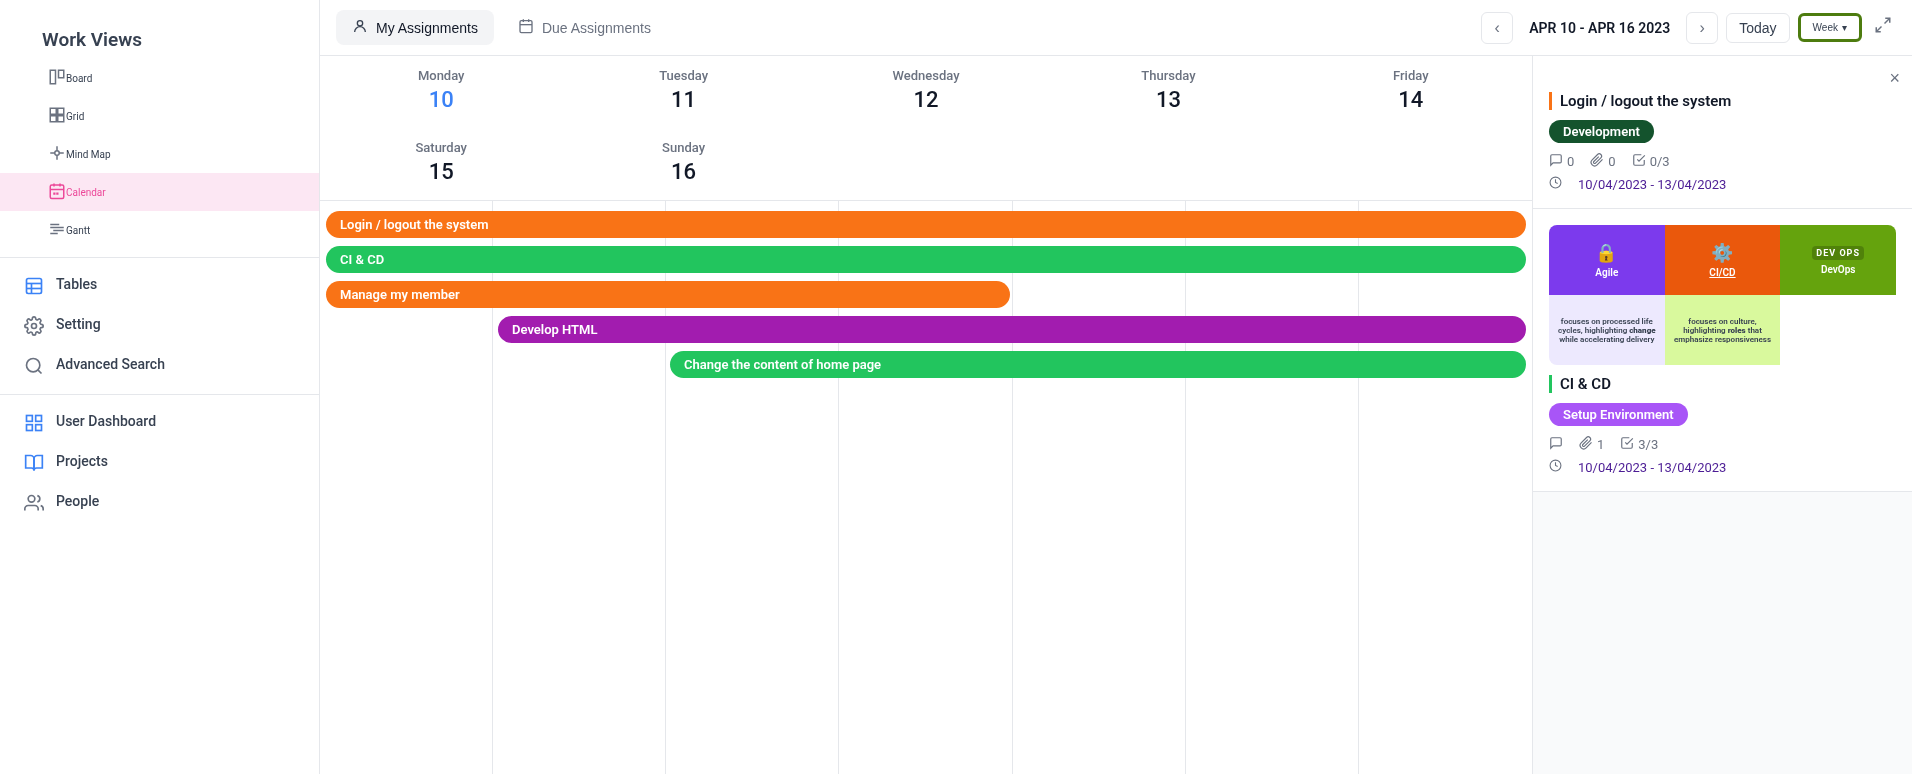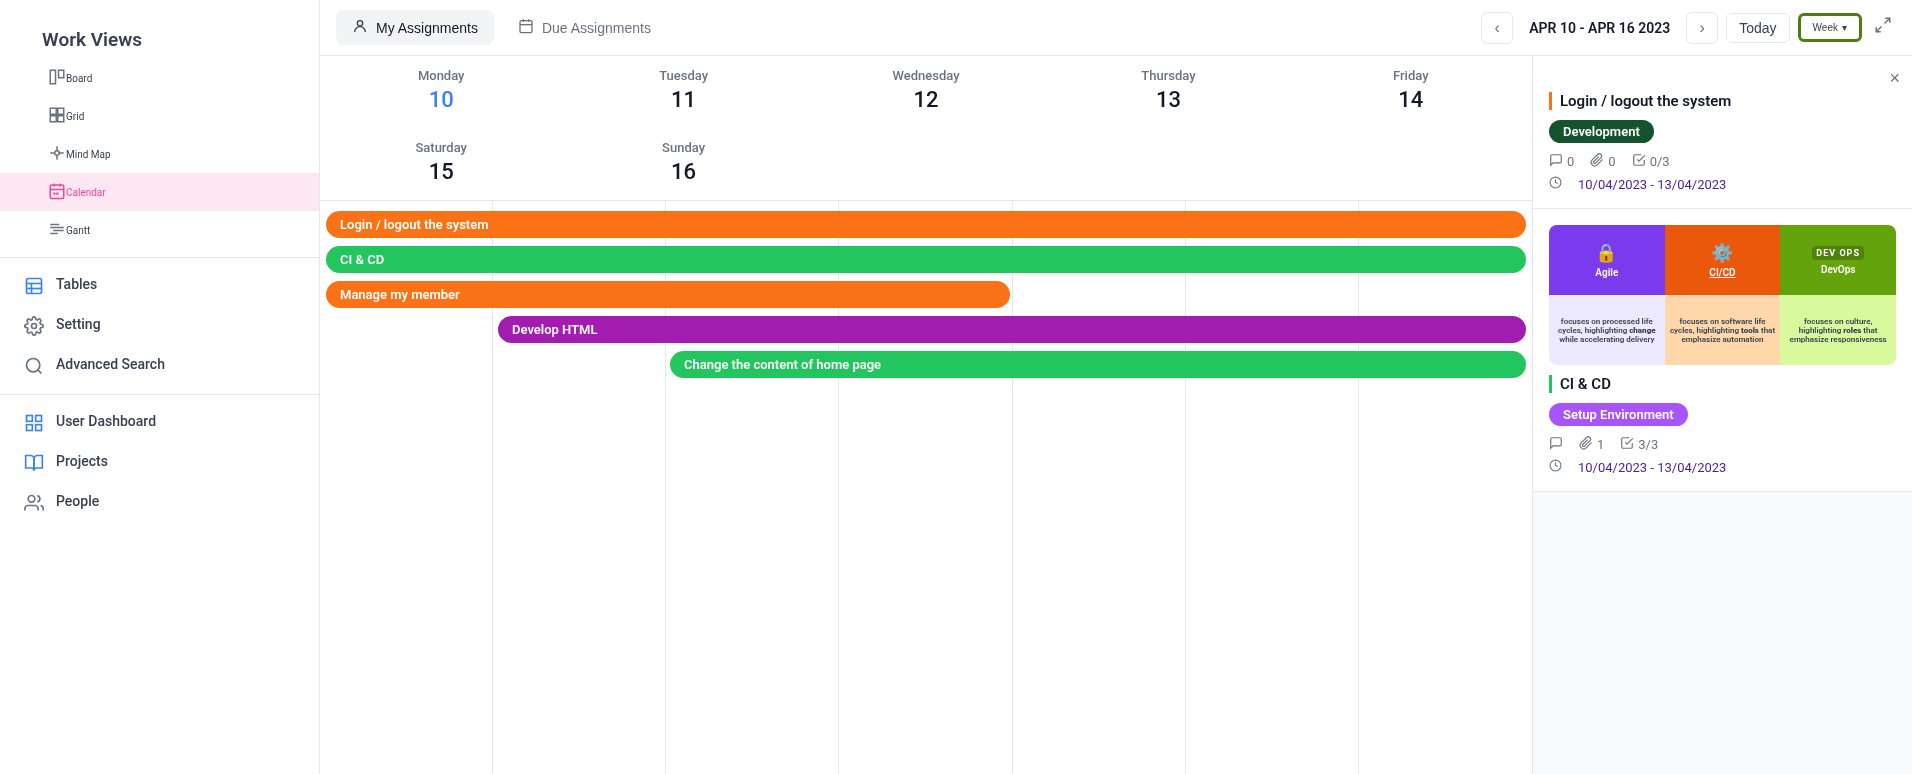--- a/index.html
+++ b/index.html
@@ -641,23 +641,20 @@
             <span style="font-size: 18px;">⚙️</span>
             <span style="font-size: 10px; font-weight: 600; color: #fff; margin-top: 2px; text-decoration: underline;">CI/CD</span>
           </div>
           <div class="cicd-cell cicd-cell-green">
             <span style="font-size: 9px; font-weight: 700; color: #fff; background: rgba(0,0,0,0.2); padding: 2px 4px; border-radius: 4px; letter-spacing: 1px;">DEV OPS</span>
             <span style="font-size: 10px; font-weight: 600; color: #fff; margin-top: 2px;">DevOps</span>
           </div>
           <div class="cicd-cell" style="background: #ede9fe; color: #374151;">
             <span class="cicd-cell-text" style="color: #374151; font-size: 8px;">focuses on processed life cycles, highlighting <strong>change</strong> while accelerating delivery</span>
           </div>
-          <div class="cicd-cell" style="background: #fed7aa; color: #374151;">
-            <span class="cicd-cell-text" style="color: #374151; font-size: 8px;">focuses on software life cycles, highlighting <strong>tools</strong> that emphasize automation</span>
-          </div>
           <div class="cicd-cell" style="background: #d9f99d; color: #374151;">
             <span class="cicd-cell-text" style="color: #374151; font-size: 8px;">focuses on culture, highlighting <strong>roles</strong> that emphasize responsiveness</span>
           </div>
         </div>
 
         <div class="task-card-title-cicd">CI &amp; CD</div>
         <div>
           <span class="task-card-badge badge-purple">Setup Environment</span>
         </div>
         <div class="task-meta">

